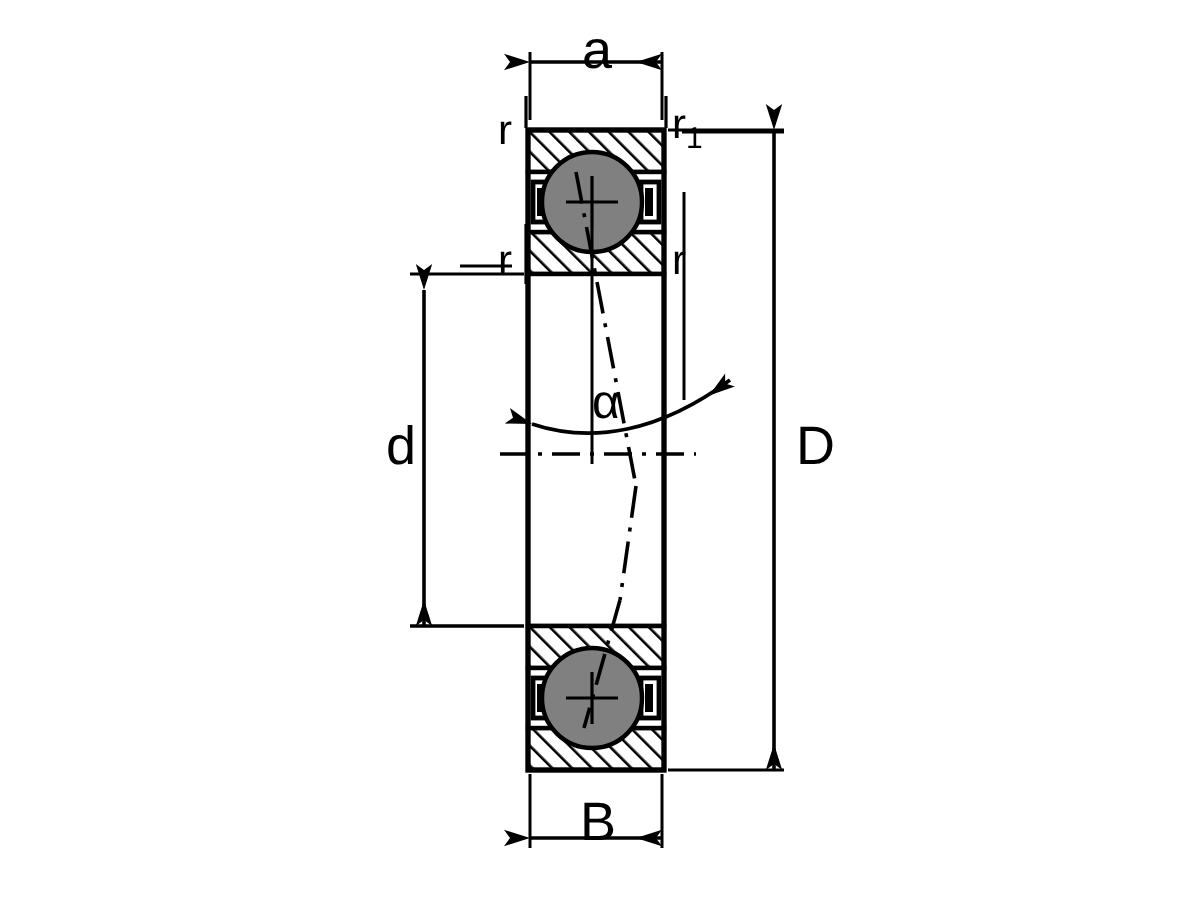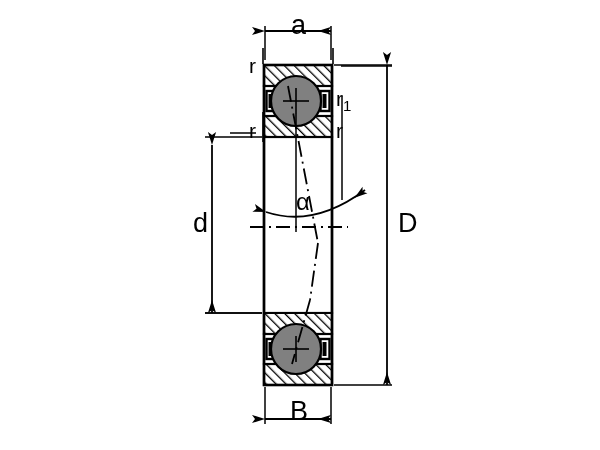--- a/index.html
+++ b/index.html
@@ -190,19 +190,19 @@
   <div class="dim-label lbl-big" style="left:398px; top:210px;">D</div>
 
   <div class="dim-label lbl-big" style="left:193px; top:210px;">d</div>
 
   <div class="dim-label lbl-small" style="left:249px; top:55px;">r</div>
 
   <div class="dim-label lbl-small" style="left:249px; top:120px;">r</div>
 
   <div class="dim-label lbl-small" style="left:336px; top:120px;">r</div>
 
-  <div class="dim-label lbl-small" style="left:336px; top:52px;margin-top:36px;">
+  <div class="dim-label lbl-small" style="left:336px; top:52px;">
     <span>r</span><span class="sub">1</span>
   </div>
 
   <div class="dim-label lbl-alpha" style="left:296px; top:190px;">α</div>
 
 </div>
 
 </body></html>

